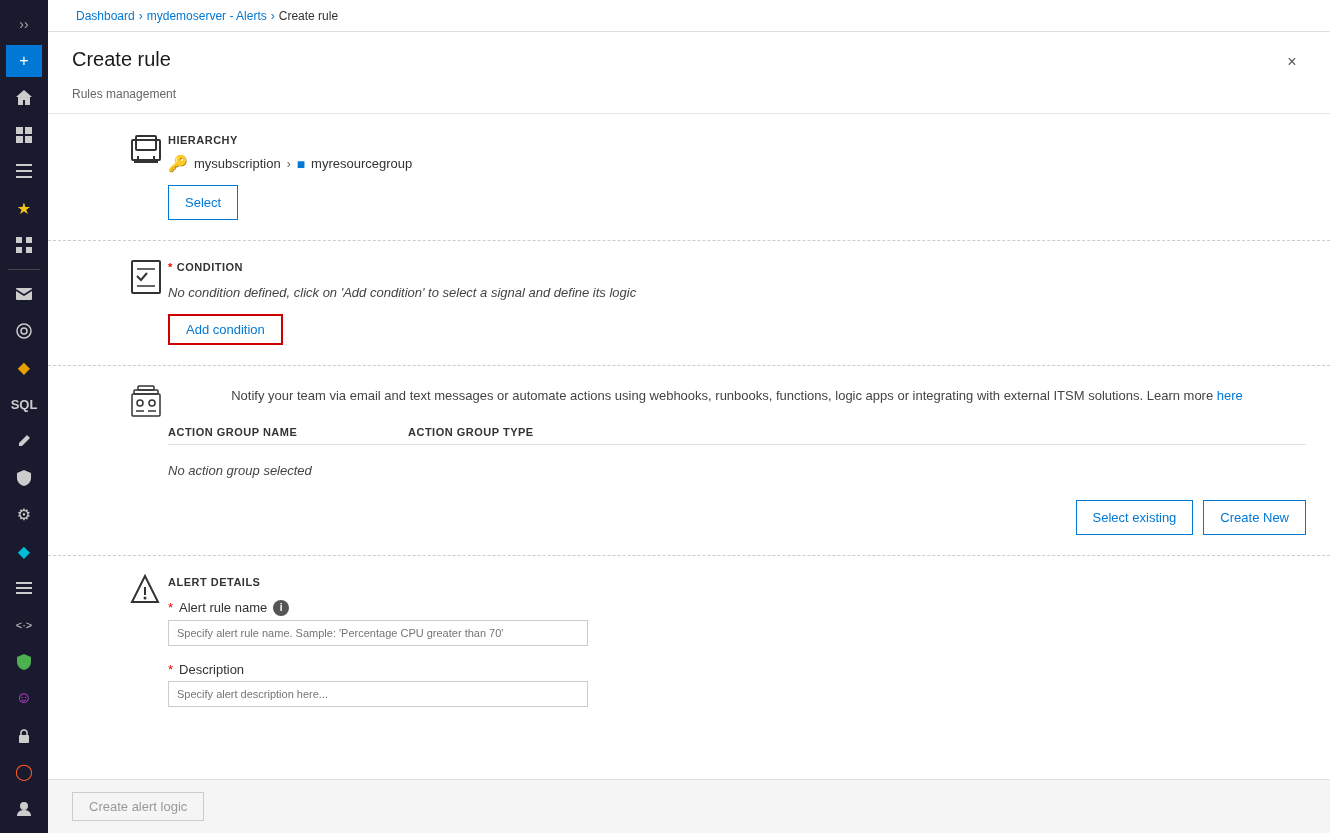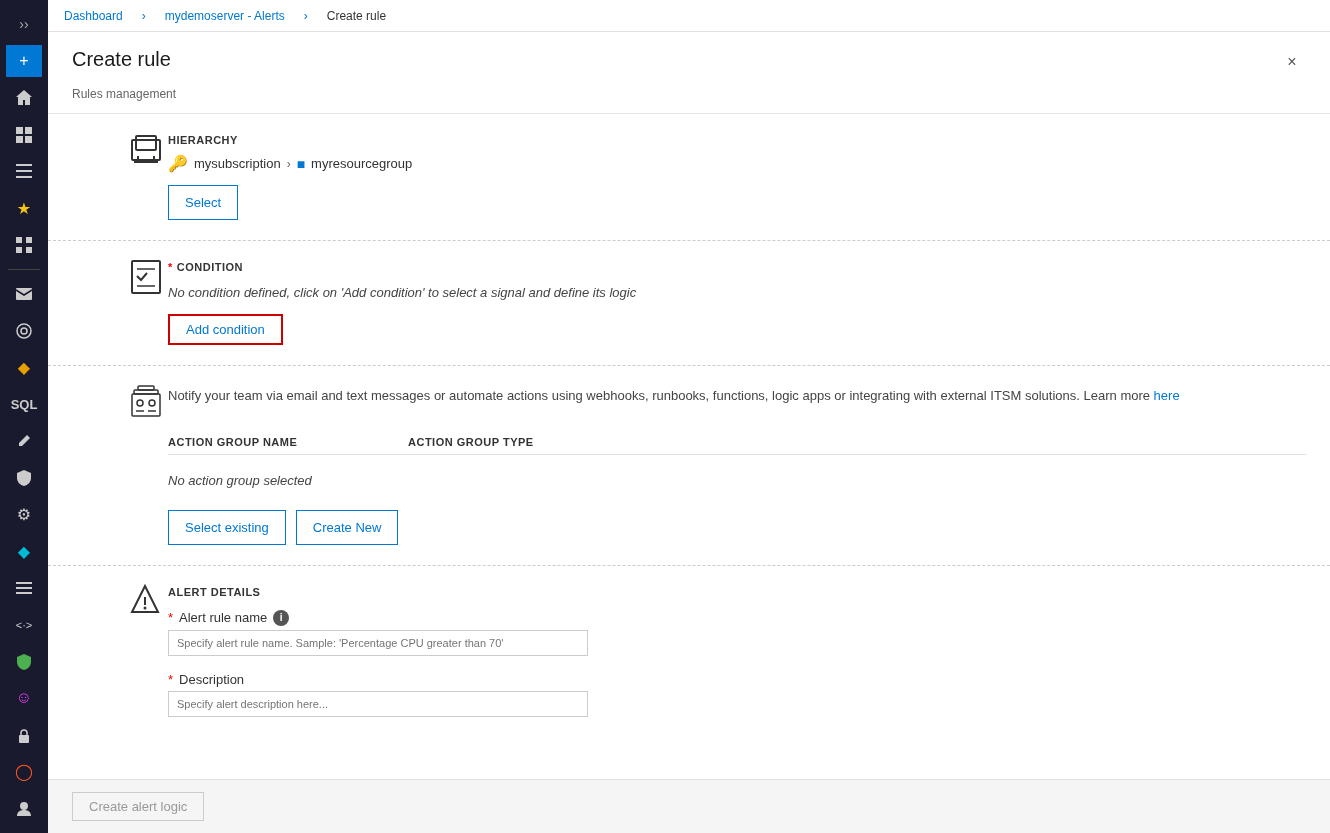--- a/index.html
+++ b/index.html
@@ -38,24 +38,24 @@
       overflow: hidden;
     }
 
     
     .breadcrumb-bar {
       height: 32px;
       background: #fff;
       border-bottom: 1px solid #e0e0e0;
       display: flex;
       align-items: center;
-      padding: 0 16px;
+      padding: 0 28px;
       font-size: 12px;
       color: #0078d4;
-      gap: 19px;
+      gap: 4px;
       flex-shrink: 0;
     }
     .breadcrumb-bar a { color: #0078d4; text-decoration: none; }
     .breadcrumb-current { color: #333; }
 
     
     .panel {
       flex: 1;
       overflow: hidden;
       display: flex;
@@ -215,22 +215,23 @@
       font-size: 13px;
       color: #444;
       margin-bottom: 14px;
       font-style: italic;
     }
 
     
     .action-description {
       font-size: 13px;
       color: #444;
-      margin-bottom: 24px;
+      margin-bottom: 14px;
       line-height: 1.5;
+      text-align: center;
     }
     .action-description a { color: #0078d4; text-decoration: none; }
 
     .table-header-row {
       display: flex;
       gap: 40px;
       padding: 6px 0;
       border-bottom: 1px solid #e0e0e0;
       margin-bottom: 8px;
     }
@@ -245,20 +246,21 @@
     .table-empty-row {
       font-size: 13px;
       color: #444;
       padding: 10px 0;
       margin-bottom: 12px;
       font-style: italic;
     }
     .btn-row {
       display: flex;
       gap: 10px;
+      justify-content: flex-end;
     }
 
     
     .field-group {
       margin-bottom: 16px;
     }
     .field-label {
       font-size: 13px;
       color: #333;
       margin-bottom: 4px;

